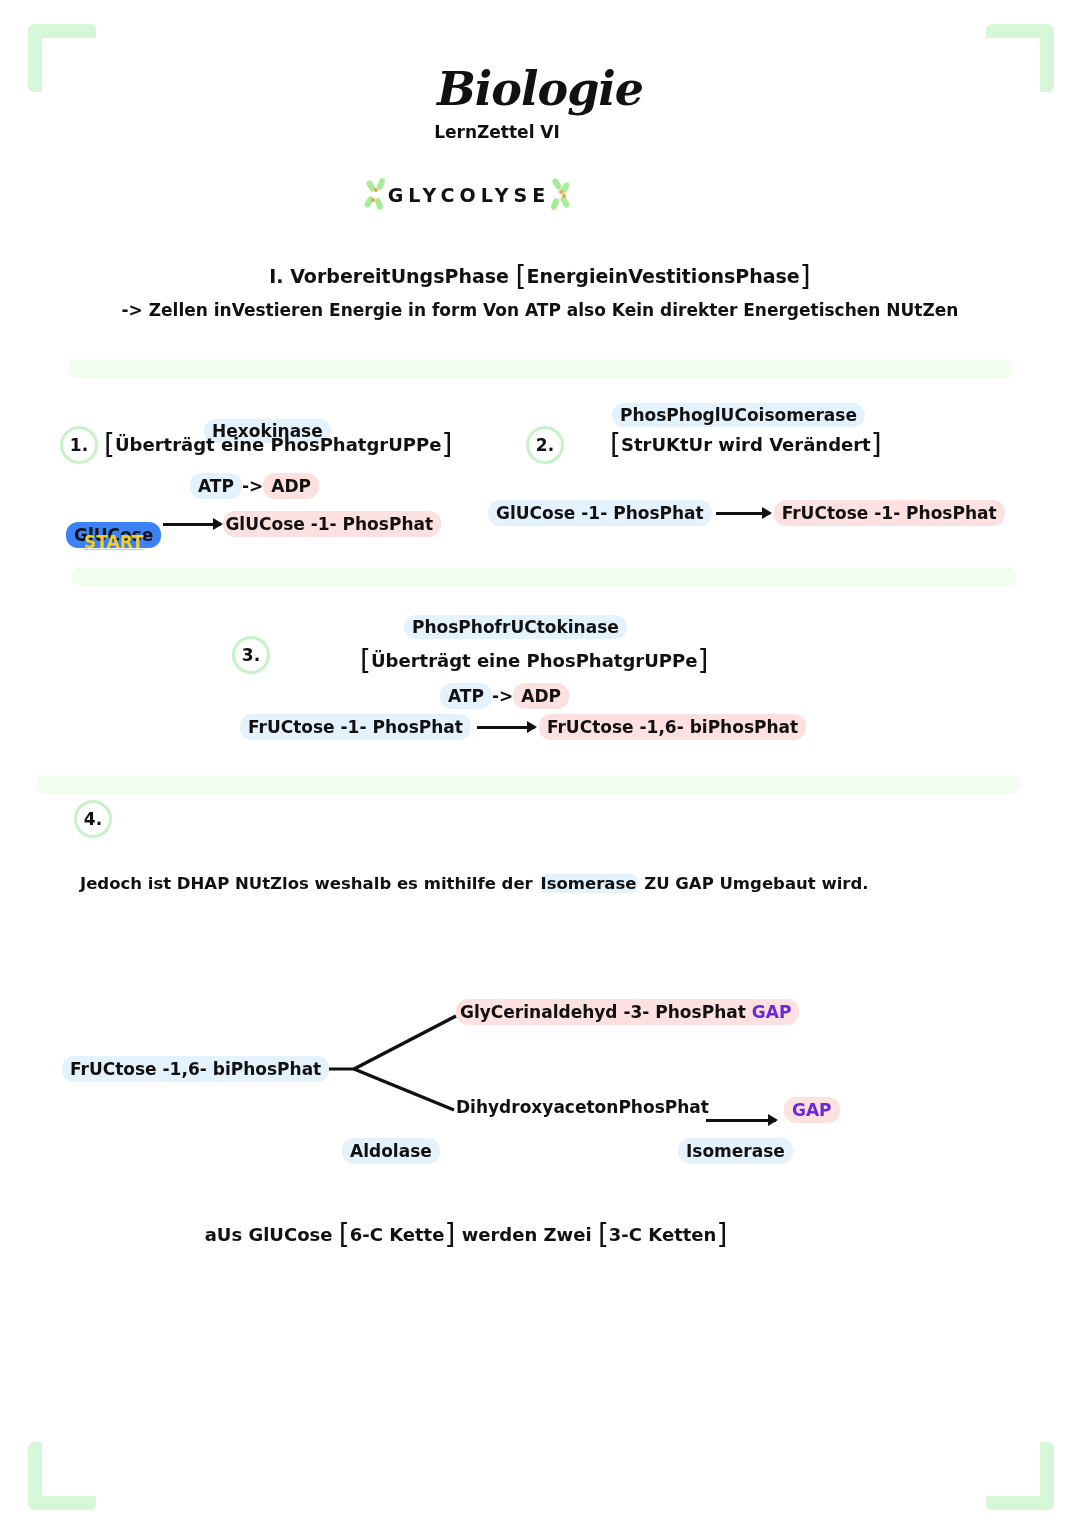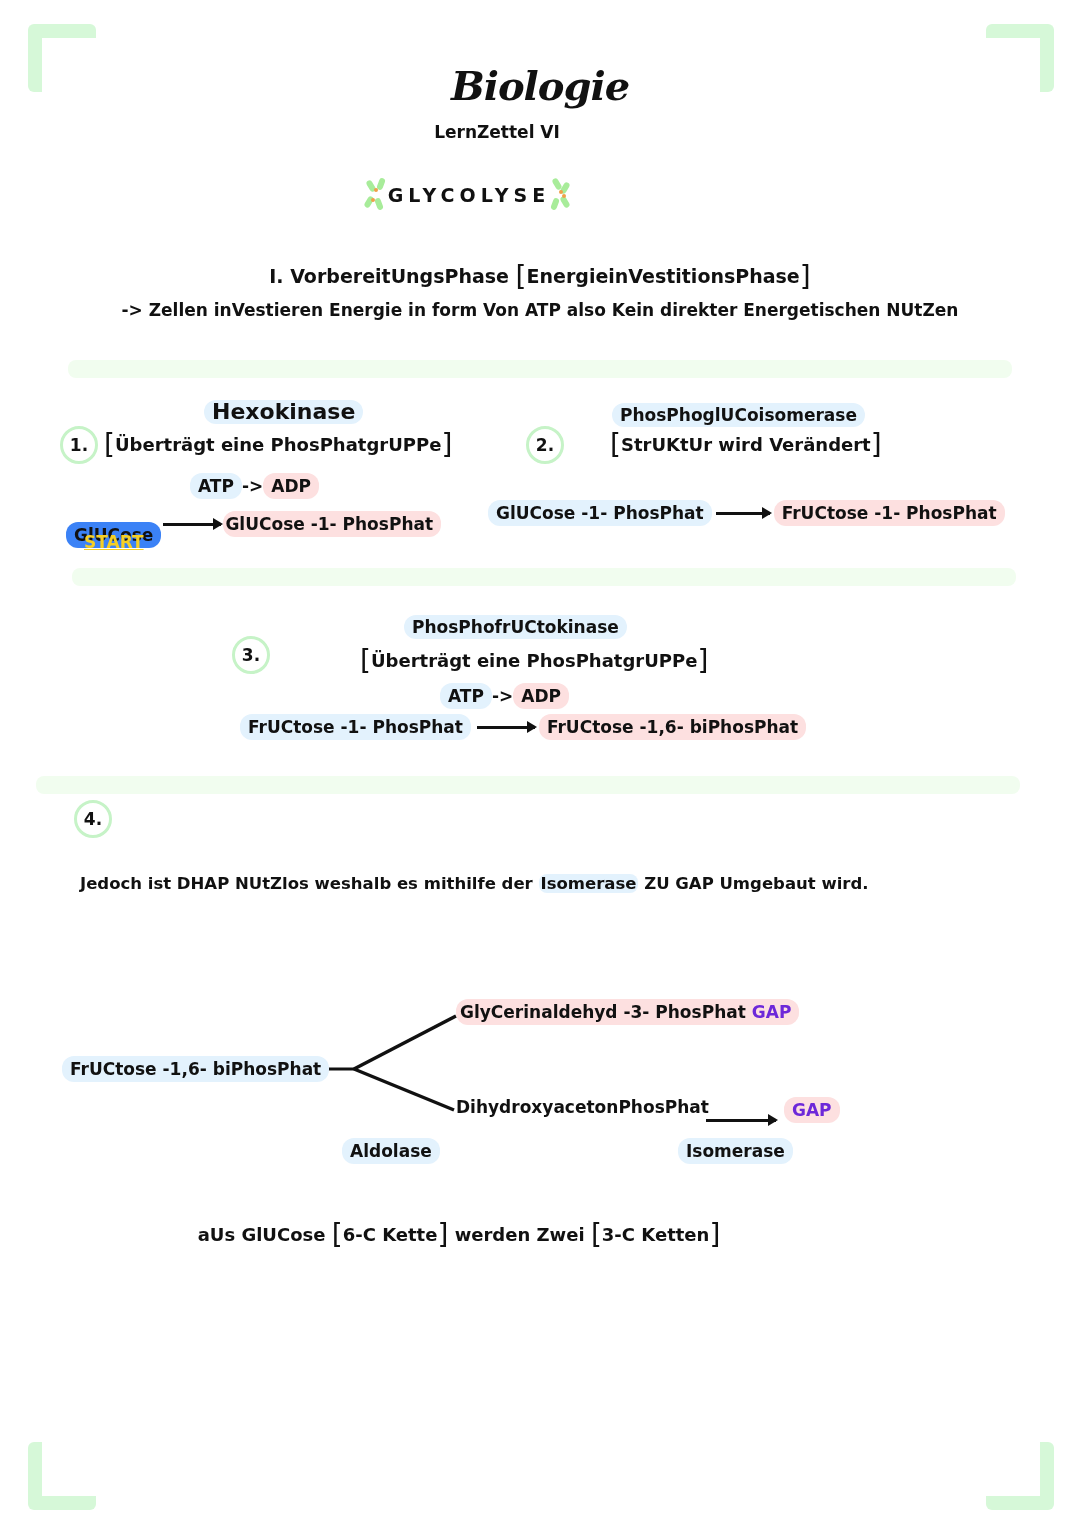--- a/index.html
+++ b/index.html
@@ -7,21 +7,21 @@
       width: 1080px; height: 1532px; background: #ffffff; position: relative; overflow: hidden;
       font-family: "DejaVu Sans", sans-serif; color: #111;
     }
     .abs { position: absolute; }
     .corner { position: absolute; width: 54px; height: 54px; border-color: #d6f8d8; border-style: solid; border-width: 0; border-radius: 6px; }
     .c-tl { left: 28px; top: 24px; border-top-width: 14px; border-left-width: 14px; }
     .c-tr { right: 26px; top: 24px; border-top-width: 14px; border-right-width: 14px; }
     .c-bl { left: 28px; bottom: 22px; border-bottom-width: 14px; border-left-width: 14px; }
     .c-br { right: 26px; bottom: 22px; border-bottom-width: 14px; border-right-width: 14px; }
 
-    .title { left: 0; width: 1080px; top: 62px; text-align: center; font-family: "DejaVu Serif", serif; font-style: italic; font-weight: bold; font-size: 40px; letter-spacing: -1px; }
+    .title { left: 0; width: 1080px; top: 62px; text-align: center; font-family: "DejaVu Serif", serif; font-style: italic; font-weight: bold; font-size: 46px; letter-spacing: -1px; }
     .subtitle { left: 0; width: 966px; top: 122px; text-align: center; font-weight: bold; font-size: 17px; padding-left: 28px; box-sizing: border-box;}
     .section-title { left: 0; width: 938px; top: 178px; text-align: center; font-weight: bold; font-size: 19px; letter-spacing: 5px; display: flex; justify-content: center; align-items: center; gap: 0; }
     .sprig { display: inline-block; width: 22px; height: 34px; position: relative; }
     .sprig i { position: absolute; width: 6px; height: 12px; background: #a8ec9a; border-radius: 4px; }
     .sprig b { position: absolute; width: 4px; height: 4px; background: #f0a04a; border-radius: 50%; }
 
     .phase-title { left: 0; width: 1080px; top: 260px; text-align: center; font-weight: bold; font-size: 19px; }
     .phase-desc { left: 0; width: 1080px; top: 300px; text-align: center; font-weight: bold; font-size: 17px; }
     .bracket { font-size: 28px; font-weight: normal; vertical-align: -3px; }
 
@@ -81,21 +81,21 @@
   <span>I. VorbereitUngsPhase</span>
   <span class="bracket">[</span><span>EnergieinVestitionsPhase</span><span class="bracket">]</span>
 </div>
 <div class="abs phase-desc">-&gt; Zellen inVestieren Energie in form Von ATP also Kein direkter Energetischen NUtZen</div>
 
 
 <div class="abs divider" style="left:68px; top:360px; width:944px;"></div>
 
 
 <div class="abs num" style="left:60px; top:426px;">1.</div>
-<div class="abs pill blue" style="left:204px; top:400px; font-size:22px; line-height:24px;">Hexokinase</div>
+<div class="abs pill blue" style="left:204px; top:419px; font-size:17px; line-height:24px;">Hexokinase</div>
 <div class="abs bl" style="left:104px; top:428px;">
   <span class="bracket">[</span><span>Überträgt eine PhosPhatgrUPPe</span><span class="bracket">]</span>
 </div>
 <div class="abs" style="left:190px; top:473px;">
   <span class="pill blue">ATP</span><span class="label">-&gt;</span><span class="pill pink">ADP</span>
 </div>
 <div class="abs" style="left:66px; top:500px; display:flex; align-items:center;">
   <span class="pill yellow">GlUCose</span>
   <span class="arrow" style="width:58px; margin:0 2px 0 2px;"></span>
   <span class="pill pink" style="padding-left:2px;">GlUCose -1- PhosPhat</span>
@@ -155,21 +155,21 @@
 <div class="abs pill pink" style="left:456px; top:999px; padding-left:4px;">
   <span>GlyCerinaldehyd -3- PhosPhat</span> <span class="red-text">GAP</span>
 </div>
 <div class="abs label" style="left:456px; top:1097px;">DihydroxyacetonPhosPhat</div>
 <span class="abs arrow" style="left:706px; top:1110px; width:70px;"></span>
 <div class="abs pill pink red-text" style="left:784px; top:1097px;">GAP</div>
 <div class="abs pill blue" style="left:342px; top:1138px;">Aldolase</div>
 <div class="abs pill blue" style="left:678px; top:1138px;">Isomerase</div>
 
 
-<div class="abs bl" style="left:1px; width:916px; top:1218px; text-align:center;">
+<div class="abs bl" style="left:8px; width:916px; top:1218px; text-align:center;">
   <span>aUs GlUCose</span>
   <span class="bracket">[</span><span>6-C Kette</span><span class="bracket">]</span>
   <span>werden Zwei</span>
   <span class="bracket">[</span><span>3-C Ketten</span><span class="bracket">]</span>
 </div>
 
 
 
 
 </body></html>

